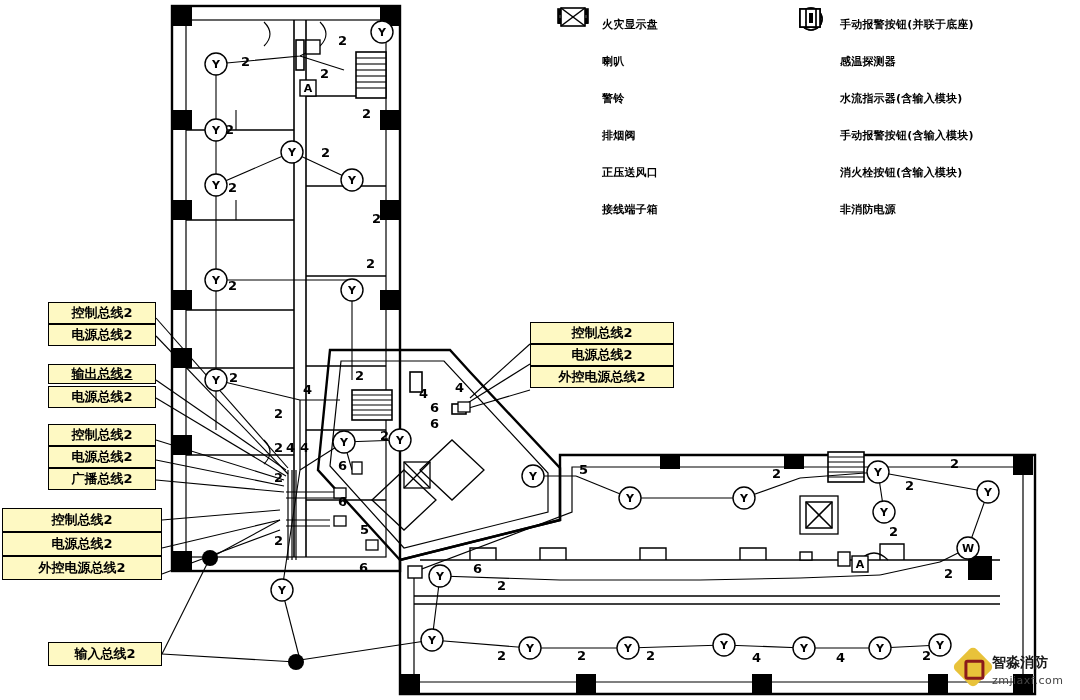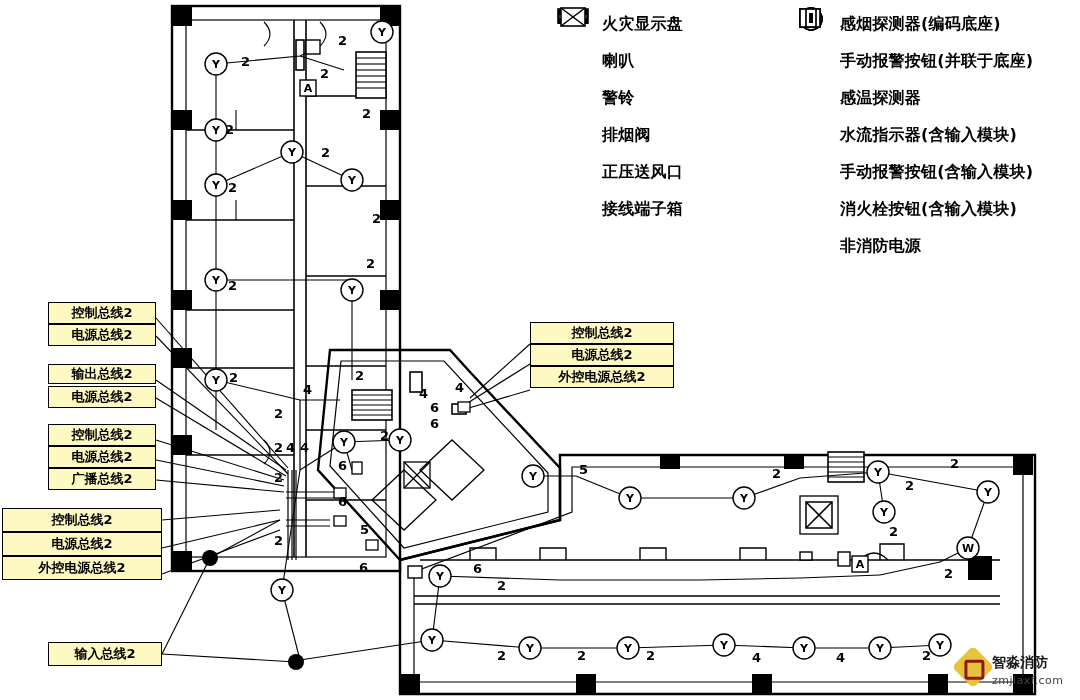--- a/index.html
+++ b/index.html
@@ -8,21 +8,21 @@
   .stage{position:absolute;left:0;top:0;width:1080px;height:700px;}
   svg{position:absolute;left:0;top:0;}
 
   
   .legend{position:absolute;left:556px;top:6px;width:520px;height:300px;}
   .legend-col{position:absolute;top:0;}
   .legend-col.c1{left:0;width:230px;}
   .legend-col.c2{left:238px;width:282px;}
   .legend-row{display:flex;align-items:center;height:37px;}
   .legend-sym{width:46px;min-width:46px;display:flex;align-items:center;justify-content:center;}
-  .legend-txt{font-size:16px;font-weight:bold;letter-spacing:.2px;white-space:nowrap;}
+  .legend-txt{font-size:11px;font-weight:bold;letter-spacing:.2px;white-space:nowrap;}
 
   
   .lblbox{position:absolute;border:1.6px solid #000;background:#fef9c3;
           font-size:13px;font-weight:bold;display:flex;align-items:center;
           justify-content:center;white-space:nowrap;box-sizing:border-box;}
 
   .wm{position:absolute;right:4px;bottom:2px;width:118px;height:46px;}
   .wm .wtxt{position:absolute;left:34px;top:2px;font-size:14px;font-weight:bold;color:#1b1b1b;}
   .wm .wsub{position:absolute;left:34px;top:22px;font-size:11px;color:#444;letter-spacing:.5px;}
   .wm .wlogo{position:absolute;left:0;top:0;width:30px;height:30px;background:#e8c23a;
@@ -426,29 +426,20 @@
               <line x1="5" y1="2" x2="29" y2="20" stroke="#000" stroke-width="1.5"></line>
               <line x1="29" y1="2" x2="5" y2="20" stroke="#000" stroke-width="1.5"></line>
             </svg>
       </span>
       <span class="legend-txt">接线端子箱</span>
     </div>
   </div>
 
   <div class="legend-col c2">
 
-    <div class="legend-row">
-      <span class="legend-sym">
-        <svg width="34" height="26">
-              <circle cx="17" cy="13" r="11" fill="#fff" stroke="#000" stroke-width="1.6"></circle>
-              <text x="17" y="18" font-size="13" font-weight="bold" text-anchor="middle" font-family="DejaVu Sans, sans-serif">Y</text>
-            </svg>
-      </span>
-      <span class="legend-txt">感烟探测器(编码底座)</span>
-    </div>
 
     <div class="legend-row">
       <span class="legend-sym">
         <svg width="34" height="26">
               <circle cx="17" cy="13" r="11" fill="#fff" stroke="#000" stroke-width="1.6"></circle>
               <text x="16" y="18" font-size="13" font-weight="bold" text-anchor="middle" font-family="DejaVu Sans, sans-serif">Y</text>
               <text x="25" y="12" font-size="11" font-weight="bold" text-anchor="middle" font-family="DejaVu Sans, sans-serif">'</text>
             </svg>
       </span>
       <span class="legend-txt">手动报警按钮(并联于底座)</span>
@@ -500,21 +491,21 @@
             </svg>
       </span>
       <span class="legend-txt">非消防电源</span>
     </div>
   </div>
 </div>
 
 <div class="lblbox" style="left:48px;top:302px;width:108px;height:22px;">控制总线2</div>
 <div class="lblbox" style="left:48px;top:324px;width:108px;height:22px;">电源总线2</div>
 
-<div class="lblbox" style="left:48px;top:364px;width:108px;height:20px;">输出总线2</div>
+<div class="lblbox" style="left:48px;top:364px;width:108px;height:20px;text-decoration:underline;">输出总线2</div>
 <div class="lblbox" style="left:48px;top:386px;width:108px;height:22px;">电源总线2</div>
 
 <div class="lblbox" style="left:48px;top:424px;width:108px;height:22px;">控制总线2</div>
 <div class="lblbox" style="left:48px;top:446px;width:108px;height:22px;">电源总线2</div>
 <div class="lblbox" style="left:48px;top:468px;width:108px;height:22px;">广播总线2</div>
 
 <div class="lblbox" style="left:2px;top:508px;width:160px;height:24px;">控制总线2</div>
 <div class="lblbox" style="left:2px;top:532px;width:160px;height:24px;">电源总线2</div>
 <div class="lblbox" style="left:2px;top:556px;width:160px;height:24px;">外控电源总线2</div>
 

